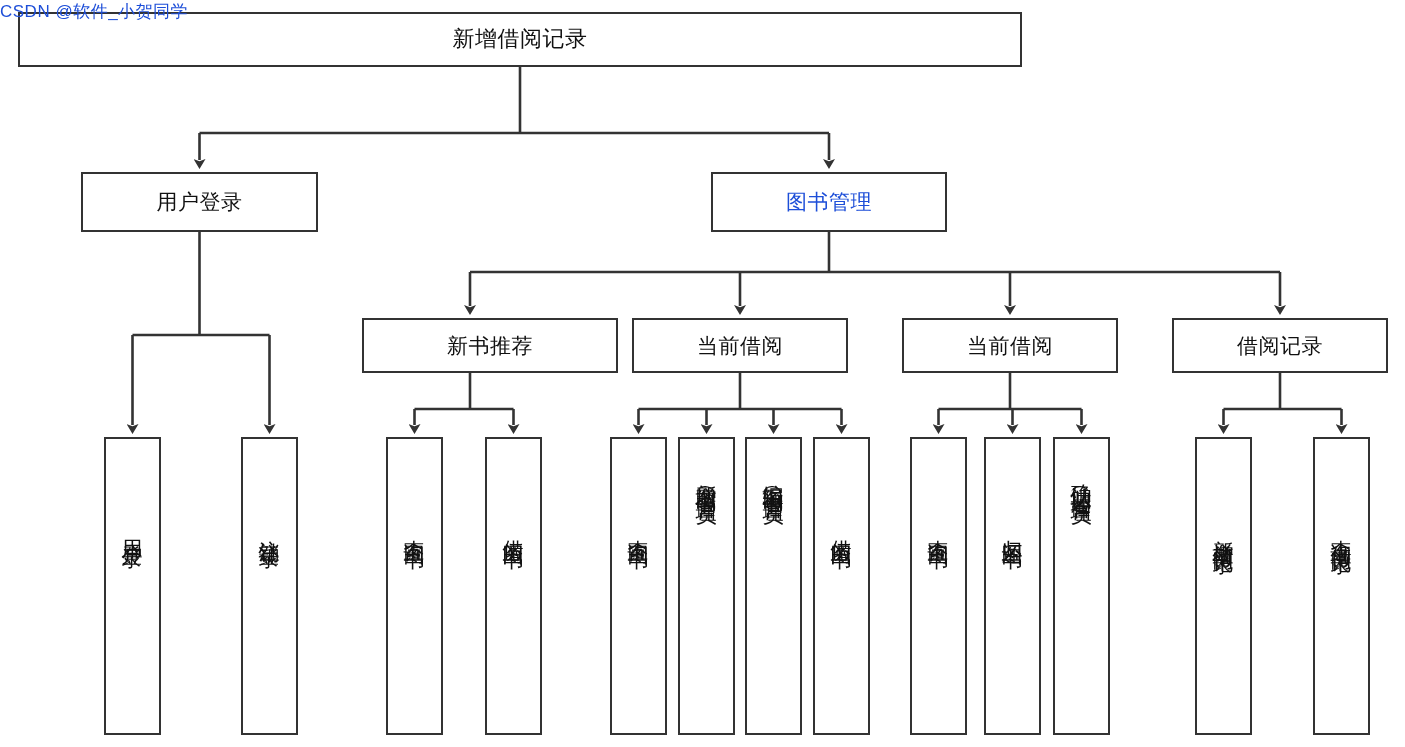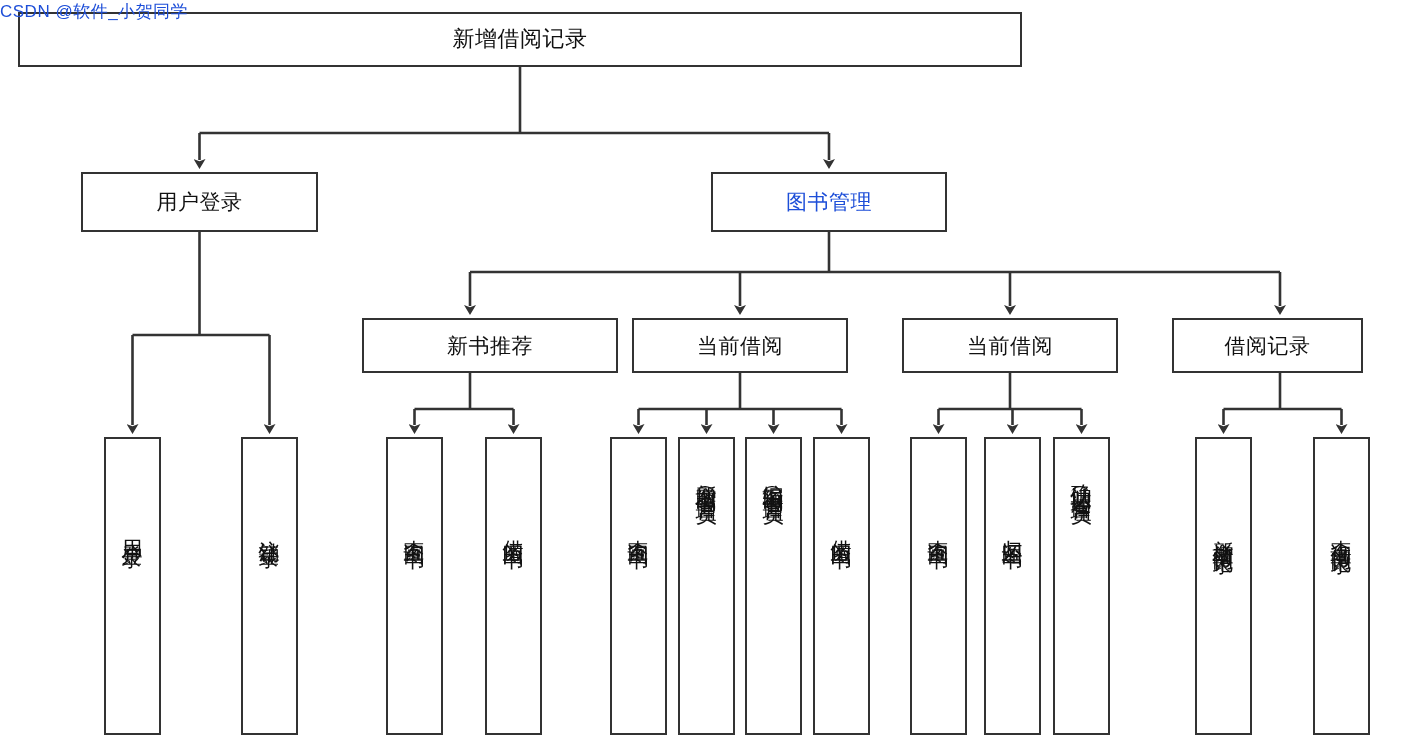--- a/index.html
+++ b/index.html
@@ -134,21 +134,21 @@
       </div>
       <div class="node horiz" style="left: 362px; top: 318px; width: 256px; height: 55px; border-color: rgb(51, 51, 51); background: rgb(255, 255, 255);">
         <span class="node-label" style="color: rgb(17, 17, 17);">新书推荐</span>
       </div>
       <div class="node horiz" style="left: 632px; top: 318px; width: 216px; height: 55px; border-color: rgb(51, 51, 51); background: rgb(255, 255, 255);">
         <span class="node-label" style="color: rgb(17, 17, 17);">当前借阅</span>
       </div>
       <div class="node horiz" style="left: 902px; top: 318px; width: 216px; height: 55px; border-color: rgb(51, 51, 51); background: rgb(255, 255, 255);">
         <span class="node-label" style="color: rgb(17, 17, 17);">当前借阅</span>
       </div>
-      <div class="node horiz" style="left: 1172px; top: 318px; width: 191px; height: 55px; border-color: rgb(51, 51, 51); background: rgb(255, 255, 255);">
+      <div class="node horiz" style="left: 1172px; top: 318px; width: 216px; height: 55px; border-color: rgb(51, 51, 51); background: rgb(255, 255, 255);">
         <span class="node-label" style="color: rgb(17, 17, 17);">借阅记录</span>
       </div>
       <div class="node vert mid" style="left: 104px; top: 437px; width: 57px; height: 298px; border-color: rgb(51, 51, 51); background: rgb(255, 255, 255);">
         <span class="node-label" style="color: rgb(17, 17, 17);">用户登录</span>
       </div>
       <div class="node vert mid" style="left: 241px; top: 437px; width: 57px; height: 298px; border-color: rgb(51, 51, 51); background: rgb(255, 255, 255);">
         <span class="node-label" style="color: rgb(17, 17, 17);">注销登录</span>
       </div>
       <div class="node vert mid" style="left: 386px; top: 437px; width: 57px; height: 298px; border-color: rgb(51, 51, 51); background: rgb(255, 255, 255);">
         <span class="node-label" style="color: rgb(17, 17, 17);">查询图书</span>

